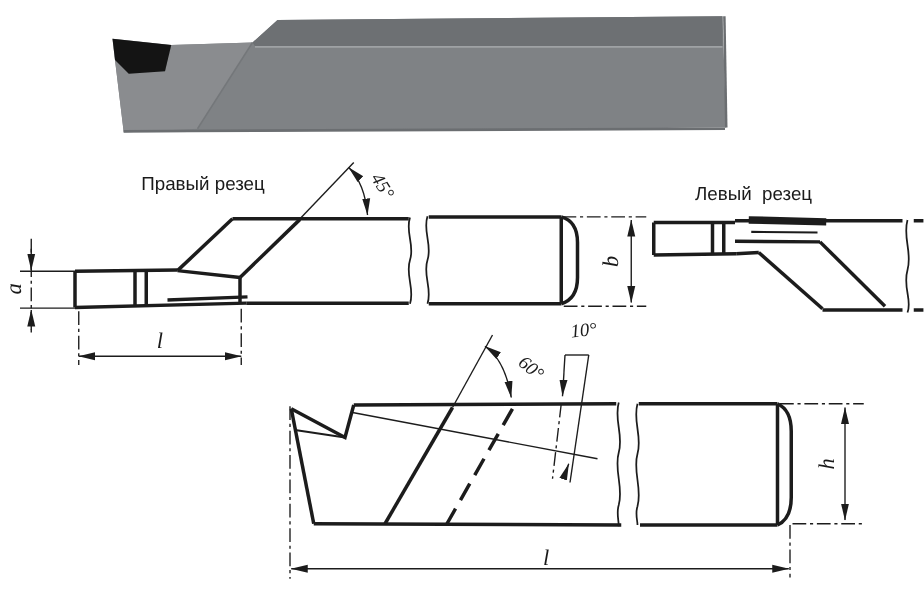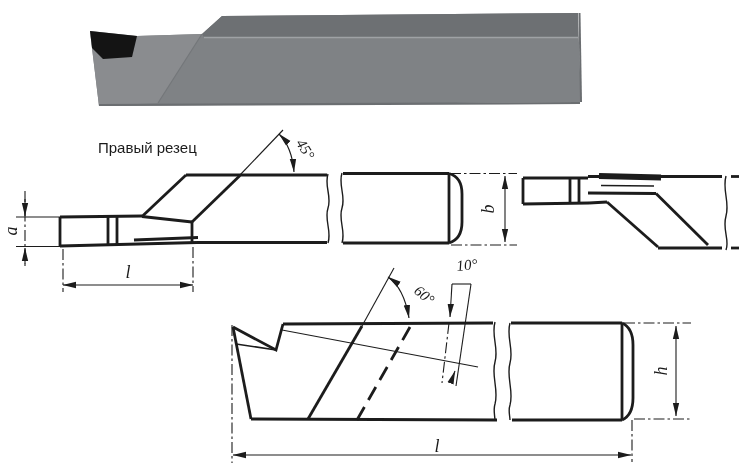--- a/index.html
+++ b/index.html
@@ -143,22 +143,23 @@
       <path class="t" d="M233,455 L631,455" marker-start="url(#ar)" marker-end="url(#ar)"></path>
     </g>
 
     <g>
       <path class="dd" d="M624,323 L691,323"></path>
       <path class="dd" d="M634,419 L691,419"></path>
       <path class="t" d="M676,326 L676,416" marker-start="url(#ar)" marker-end="url(#ar)"></path>
     </g>
   </svg>
 
-  <span class="lbl sans" style="left:98px;top:139px;">Правый резец</span>
+  <span class="lbl sans" style="left:113px;top:139px;">Правый резец</span>
 
+  <span class="lbl sans" style="left:556px;top:147px;">Левый  резец</span>
 
   <span class="lbl deg ctr" style="left:287px;top:141px;width:36px;height:17px;transform:rotate(58deg);">45°</span>
 
   <span class="lbl ser ctr" style="left:1px;top:221px;width:20px;height:20px;transform:rotate(-90deg);">a</span>
 
   <span class="lbl ser ctr" style="left:119px;top:262px;width:18px;height:20px;">l</span>
 
   <span class="lbl ser ctr" style="left:478px;top:199px;width:20px;height:20px;transform:rotate(-90deg);">b</span>
 
   <span class="lbl deg ctr" style="left:406px;top:287px;width:36px;height:17px;transform:rotate(40deg);">60°</span>

